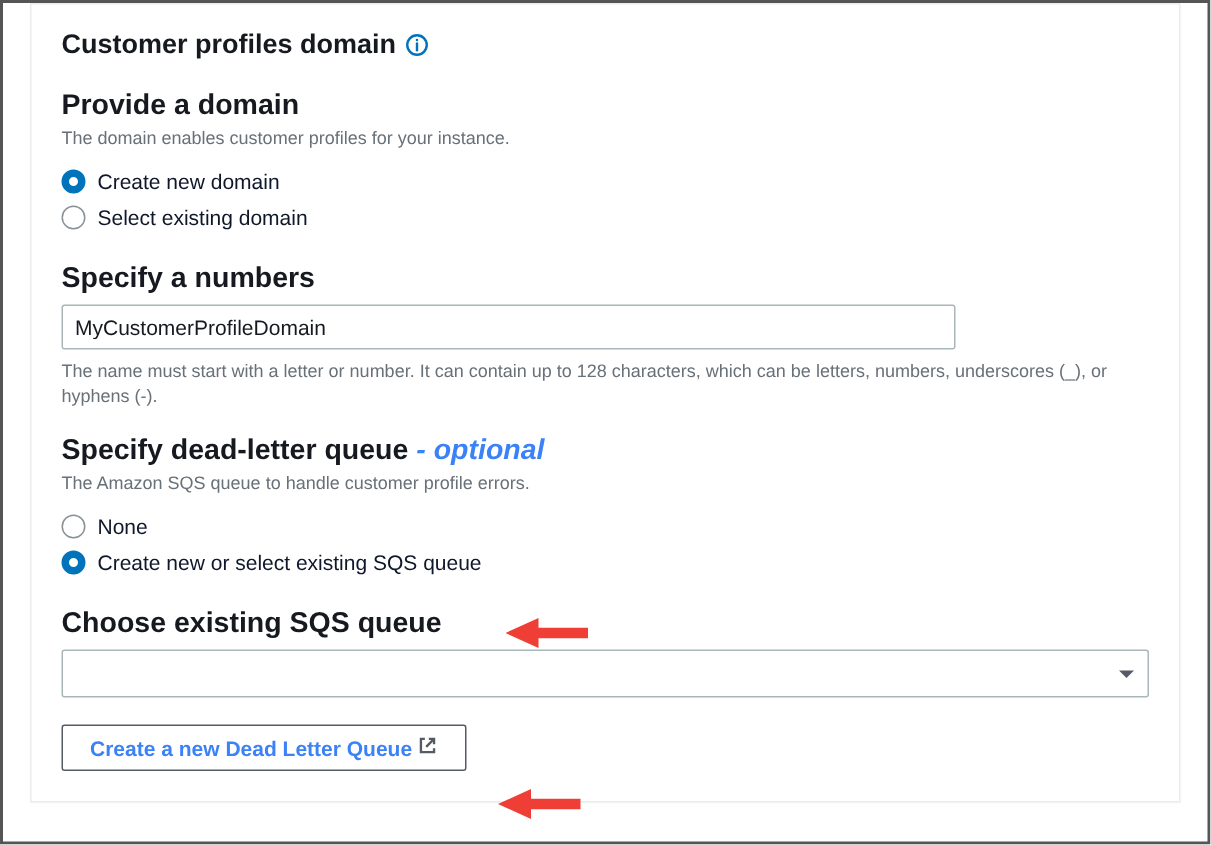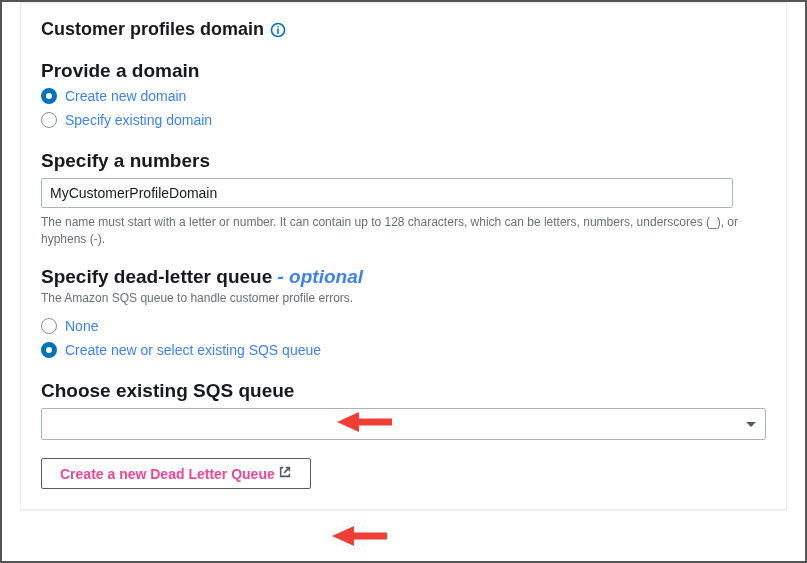--- a/index.html
+++ b/index.html
@@ -91,24 +91,24 @@
       display: inline-flex;
       align-items: center;
       justify-content: center;
       flex-shrink: 0;
     }
     .radio-circle.selected {
       border: 5px solid #0073bb;
     }
     .radio-label {
       font-size: 14px;
-      color: #3b82f6;
+      color: #0f172a;
     }
     .text-input {
-      width: 692px;
+      width: 596px;
       max-width: 100%;
       border: 1px solid #aab7b8;
       border-radius: 2px;
       padding: 6px 8px;
       font-size: 14px;
       color: #16191f;
       font-family: inherit;
     }
     .select-input {
       width: 100%;
@@ -130,21 +130,21 @@
       top: 50%;
       transform: translateY(-50%);
     }
     .btn {
       display: inline-flex;
       align-items: center;
       gap: 3px;
       border: 1px solid #545b64;
       border-radius: 2px;
       background: #fff;
-      color: #ec4899;
+      color: #3b82f6;
       font-weight: 700;
       font-size: 14px;
       padding: 6px 18px;
       cursor: pointer;
       font-family: inherit;
     }
     .ext-icon svg {
       width: 14px;
       height: 14px;
     }
@@ -170,28 +170,29 @@
           <line x1="8" y1="7" x2="8" y2="11.5" stroke-linecap="round"></line>
           <circle cx="8" cy="4.6" r="0.85" fill="#0073bb" stroke="none"></circle>
         </svg>
       </span>
     </div>
 
     <div class="panel-body">
 
       <div class="field-group">
         <div class="field-label">Provide a domain</div>
+        <div class="field-hint">The domain enables customer profiles for your instance.</div>
 
         <div class="radio-row">
           <span class="radio-circle selected"></span>
           <span class="radio-label">Create new domain</span>
         </div>
         <div class="radio-row">
           <span class="radio-circle"></span>
-          <span class="radio-label">Specify existing domain</span>
+          <span class="radio-label">Select existing domain</span>
         </div>
       </div>
 
       <div class="field-group">
         <div class="field-label" style="margin-bottom:6px">Specify a numbers</div>
         <input type="text" class="text-input" value="MyCustomerProfileDomain" style="">
         <div class="field-hint" style="margin-top:6px;margin-bottom:17px">The name must start with a letter or number. It can contain up to 128 characters, which can be letters, numbers, underscores (_), or hyphens (-).</div>
       </div>
 
       <div class="field-group">

